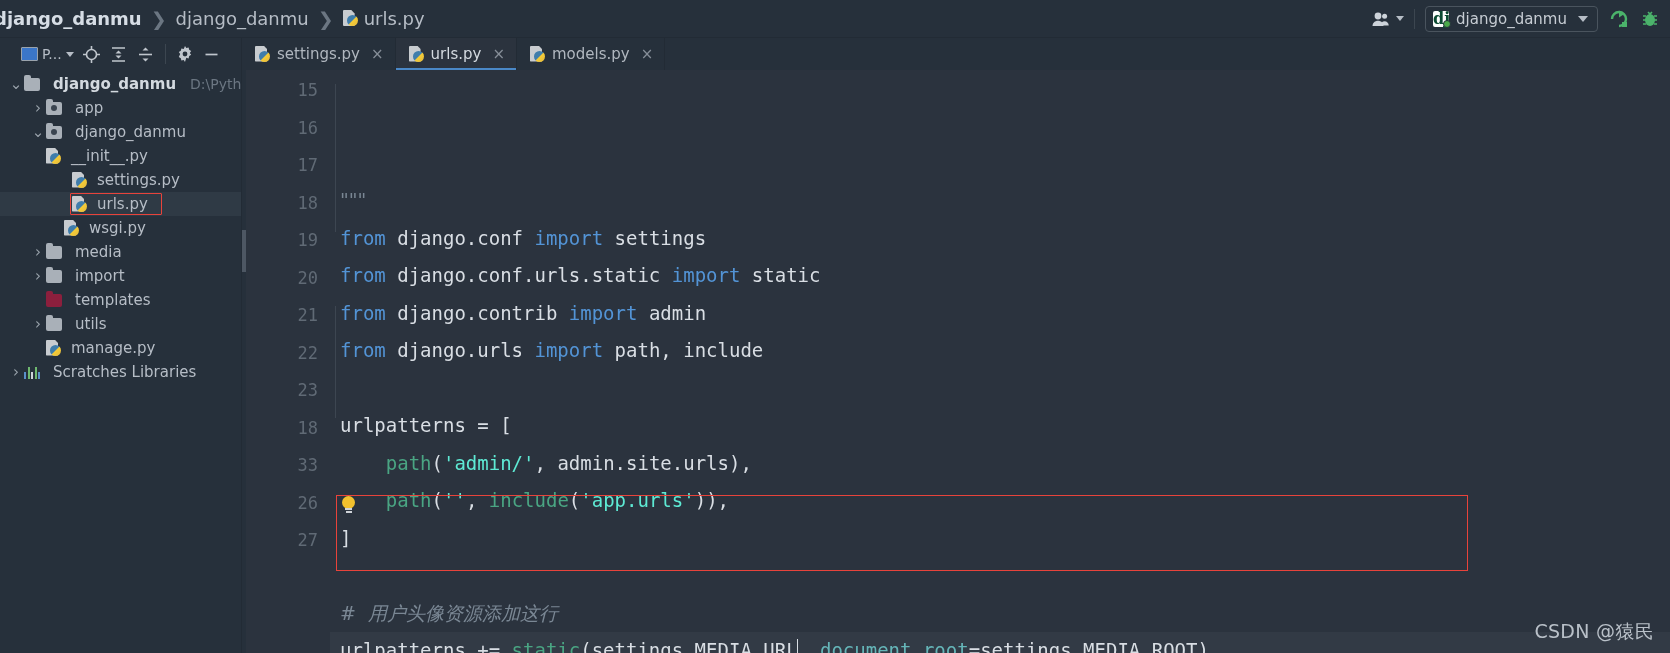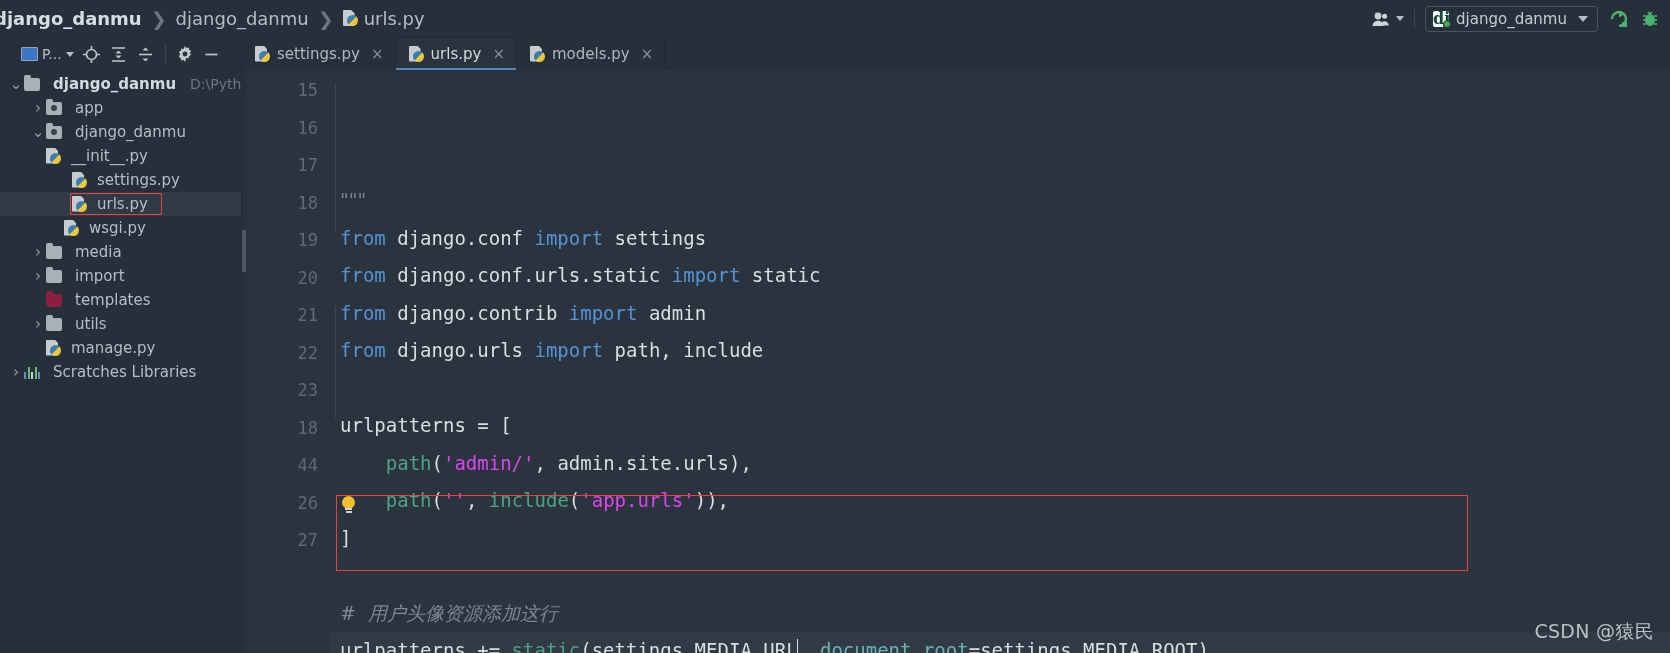--- a/index.html
+++ b/index.html
@@ -197,21 +197,21 @@
   .code {
     flex: 1; position: relative; padding-top: 2px;
     font-family: "DejaVu Sans Mono", "Liberation Mono", monospace;
     font-size: 19px; white-space: pre; overflow: hidden;
   }
   .cline { height: 37.5px; line-height: 37.5px; padding-left: 10px; position: relative; }
   .cline.highlight { background: #323a45; }
   .kw   { color: #5394d6; }
   .plain{ color: #d9dee4; }
   .fn   { color: #4aa583; }
-  .str  { color: #d946ef; }
+  .str  { color: #5eead4; }
   .kwarg{ color: #65b5b8; }
   .cmt  { color: #7a8794; font-style: italic; font-family: "DejaVu Serif", serif; }
   .cursor {
     display: inline-block; width: 1.5px; height: 22px; background: #d9dee4;
     vertical-align: -4px; margin: 0 -1px;
   }
   .squiggle {
     border-bottom: 2px dotted #cba441; padding-bottom: 1px;
   }
   .bulb {
@@ -473,21 +473,21 @@
             <div class="gline">15</div>
             <div class="gline">16</div>
             <div class="gline">17</div>
             <div class="gline">18</div>
             <div class="gline">19</div>
             <div class="gline">20</div>
             <div class="gline">21</div>
             <div class="gline">22</div>
             <div class="gline">23</div>
             <div class="gline">18</div>
-            <div class="gline">44</div>
+            <div class="gline">33</div>
             <div class="gline">26</div>
             <div class="gline">27</div>
           </div>
         <div class="code" id="code">
           <div class="vline" style="left:5px;top:14px;height:148px;"></div>
           <div class="vline" style="left:5px;top:236px;height:112px;"></div>
           <div class="bulb" style="left:12px;top:426px;">
             <span class="glass"></span><span class="base"></span><span class="base2"></span>
           </div>
         <div class="cline"><span class="cmt">"""</span></div><div class="cline"><span class="kw">from </span><span class="plain">django.conf </span><span class="kw">import </span><span class="plain">settings</span></div><div class="cline"><span class="kw">from </span><span class="plain">django.conf.urls.static </span><span class="kw">import </span><span class="plain">static</span></div><div class="cline"><span class="kw">from </span><span class="plain">django.contrib </span><span class="kw">import </span><span class="plain">admin</span></div><div class="cline"><span class="kw">from </span><span class="plain">django.urls </span><span class="kw">import </span><span class="plain">path, include</span></div><div class="cline"></div><div class="cline"><span class="plain">urlpatterns = [</span></div><div class="cline"><span class="plain">    </span><span class="fn">path</span><span class="plain">(</span><span class="str">'admin/'</span><span class="plain">, admin.site.urls),</span></div><div class="cline"><span class="plain">    </span><span class="fn">path</span><span class="plain">(</span><span class="str">''</span><span class="plain">, </span><span class="fn">include</span><span class="plain">(</span><span class="str">'app.urls'</span><span class="plain">)),</span></div><div class="cline"><span class="plain">]</span></div><div class="cline"></div><div class="cline"><span class="cmt">#  用户头像资源添加这行</span></div><div class="cline highlight"><span class="plain">urlpatterns += </span><span class="fn">static</span><span class="plain">(settings.MEDIA_URL</span><span class="cursor"></span><span class="plain">, </span><span class="kwarg">document_root</span><span class="plain">=settings.MEDIA_ROOT</span><span class="plain squiggle">)</span></div></div>

